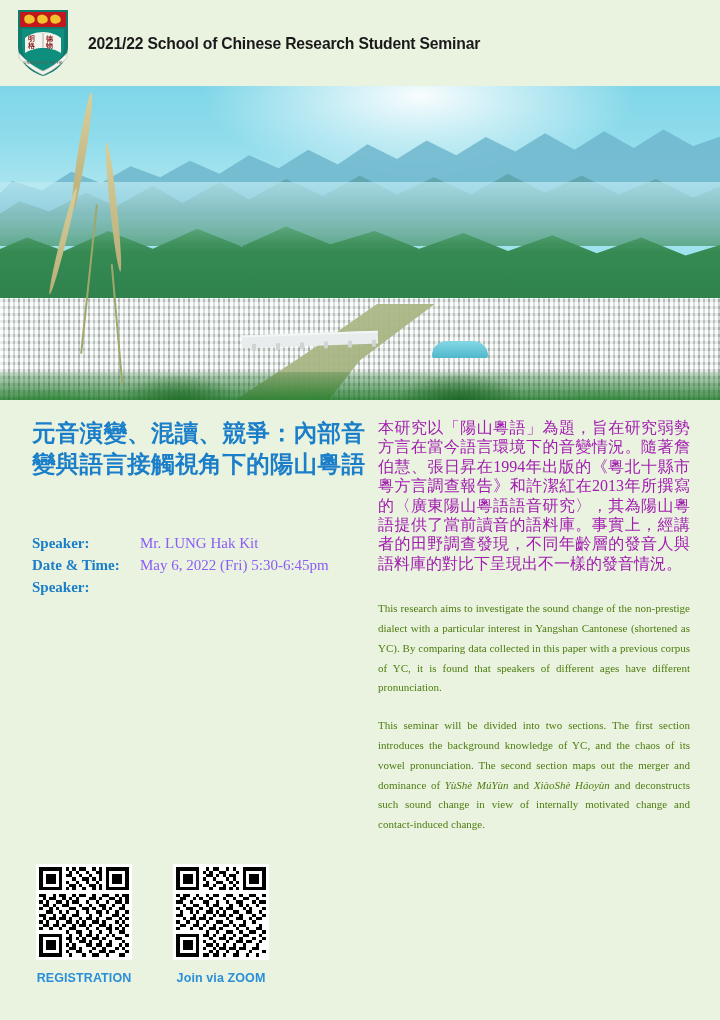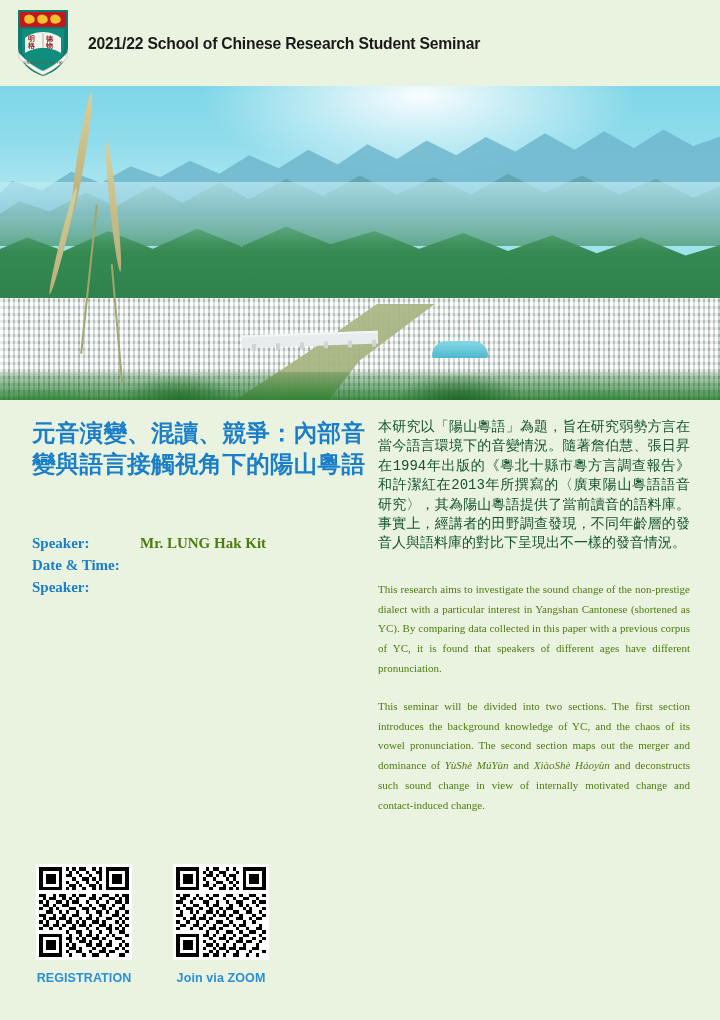--- a/index.html
+++ b/index.html
@@ -219,22 +219,22 @@
     display: flex;
     align-items: flex-start;
   }
   .detail-label {
     color: #1a7ec8;
     font-weight: bold;
     width: 108px;
     flex: 0 0 auto;
   }
   .detail-value {
-    color: #4d7c0f;
-    font-weight: bold;
+    color: #8b5cf6;
+    font-weight: normal;
   }
 
   .qr-area {
     position: absolute;
     left: 36px; top: 464px;
     display: flex;
     gap: 41px;
   }
   .qr-block {
     width: 96px;
@@ -250,23 +250,23 @@
     margin-top: 11px;
     color: #2a8fd8;
     font-family: "Liberation Sans", sans-serif;
     font-weight: bold;
     font-size: 12.5px;
     letter-spacing: 0.1px;
     white-space: nowrap;
   }
 
   .para-cn {
-    color: #14532d;
-    font-family: Liberation Mono, monospace;
-    font-size: 14px;
+    color: #a21caf;
+    font-family: Liberation Serif, serif;
+    font-size: 16px;
     line-height: 19.4px;
     text-align: justify;
     text-justify: inter-ideograph;
     margin: 0 0 18px 0;
     letter-spacing: 0;
   }
   .para-en {
     color: #4d7c0f;
     font-family: "Liberation Serif", serif;
     font-size: 11px;
@@ -333,20 +333,21 @@
     <div class="col-left">
       <h1 class="title-cn">元音演變、混讀、競爭：內部音變與語言接觸視角下的陽山粵語</h1>
 
       <div class="details">
         <div class="detail-row">
           <span class="detail-label">Speaker:</span>
           <span class="detail-value">Mr. LUNG Hak Kit</span>
         </div>
         <div class="detail-row">
           <span class="detail-label">Date &amp; Time:</span>
+          <span class="detail-value">May 6, 2022 (Fri) 5:30-6:45pm</span>
         </div>
         <div class="detail-row">
           <span class="detail-label">Speaker:</span>
         </div>
       </div>
     </div>
 
     <div class="qr-area">
       <div class="qr-block">
         <svg class="qr-img" viewBox="0 0 29 29" shape-rendering="crispEdges">

